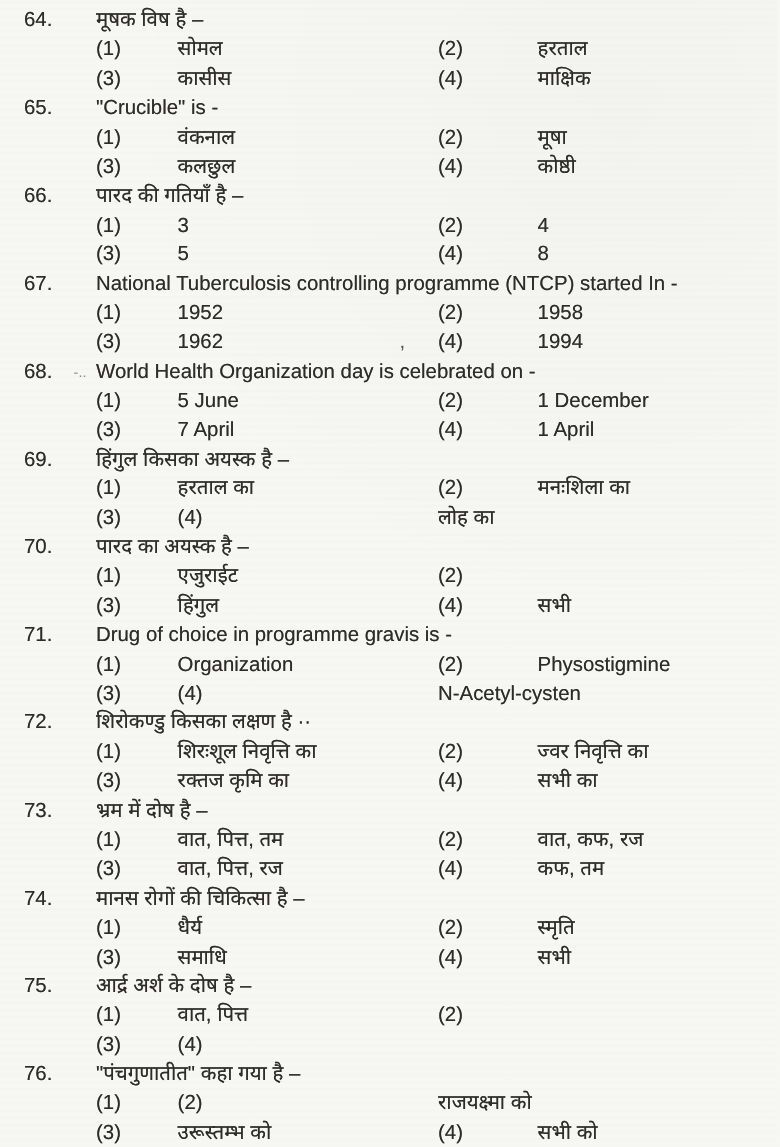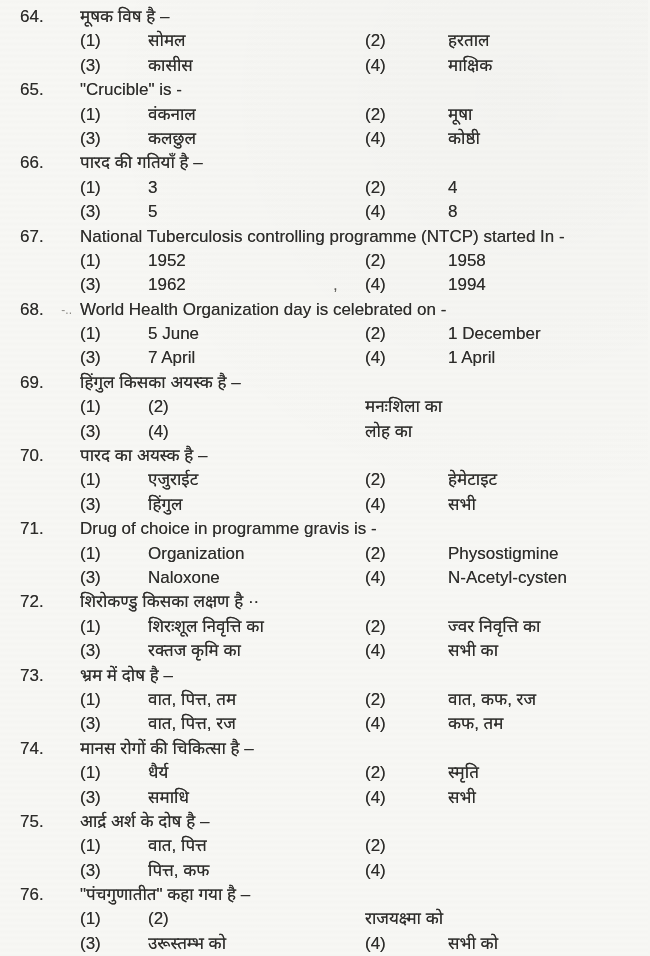--- a/index.html
+++ b/index.html
@@ -252,20 +252,21 @@
         <span class="q-pre"></span>
       </span>
       <span class="q-text">हिंगुल किसका अयस्क है –</span>
     </div>
     <div class="opt-row">
       <span class="spacer-cell"></span>
       <span class="opt-marker-cell">
         <span class="opt-pre"></span>
         <span class="opt-marker">(1)</span>
       </span>
+      <span class="opt-text">हरताल का</span>
       <span class="opt-marker-cell">
         <span class="opt-pre"></span>
         <span class="opt-marker">(2)</span>
       </span>
       <span class="opt-text">मनःशिला का</span>
     </div>
     <div class="opt-row">
       <span class="spacer-cell"></span>
       <span class="opt-marker-cell">
         <span class="opt-pre"></span>
@@ -291,21 +292,20 @@
       <span class="spacer-cell"></span>
       <span class="opt-marker-cell">
         <span class="opt-pre"></span>
         <span class="opt-marker">(1)</span>
       </span>
       <span class="opt-text">एजुराईट</span>
       <span class="opt-marker-cell">
         <span class="opt-pre"></span>
         <span class="opt-marker">(2)</span>
       </span>
-      <span class="opt-text">हेमेटाइट</span>
     </div>
     <div class="opt-row">
       <span class="spacer-cell"></span>
       <span class="opt-marker-cell">
         <span class="opt-pre"></span>
         <span class="opt-marker">(3)</span>
       </span>
       <span class="opt-text">हिंगुल</span>
       <span class="opt-marker-cell">
         <span class="opt-pre"></span>
@@ -335,21 +335,20 @@
         <span class="opt-marker">(2)</span>
       </span>
       <span class="opt-text">Physostigmine</span>
     </div>
     <div class="opt-row">
       <span class="spacer-cell"></span>
       <span class="opt-marker-cell">
         <span class="opt-pre"></span>
         <span class="opt-marker">(3)</span>
       </span>
-      <span class="opt-text">Naloxone</span>
       <span class="opt-marker-cell">
         <span class="opt-pre"></span>
         <span class="opt-marker">(4)</span>
       </span>
       <span class="opt-text">N-Acetyl-cysten</span>
     </div>
   </div>
 
   <div class="question">
     <div class="q-row">
@@ -478,21 +477,20 @@
         <span class="opt-pre"></span>
         <span class="opt-marker">(2)</span>
       </span>
     </div>
     <div class="opt-row">
       <span class="spacer-cell"></span>
       <span class="opt-marker-cell">
         <span class="opt-pre"></span>
         <span class="opt-marker">(3)</span>
       </span>
-      <span class="opt-text">पित्त, कफ</span>
       <span class="opt-marker-cell">
         <span class="opt-pre"></span>
         <span class="opt-marker">(4)</span>
       </span>
     </div>
   </div>
 
   <div class="question">
     <div class="q-row">
       <span class="q-num-cell">

